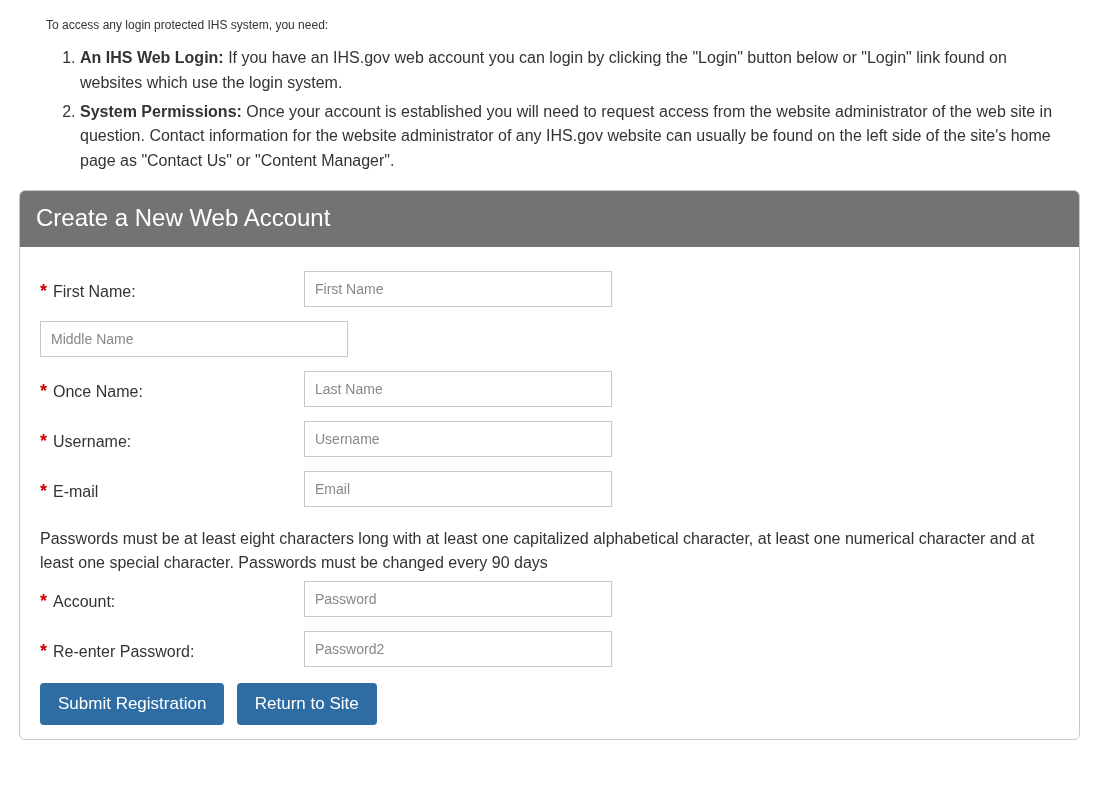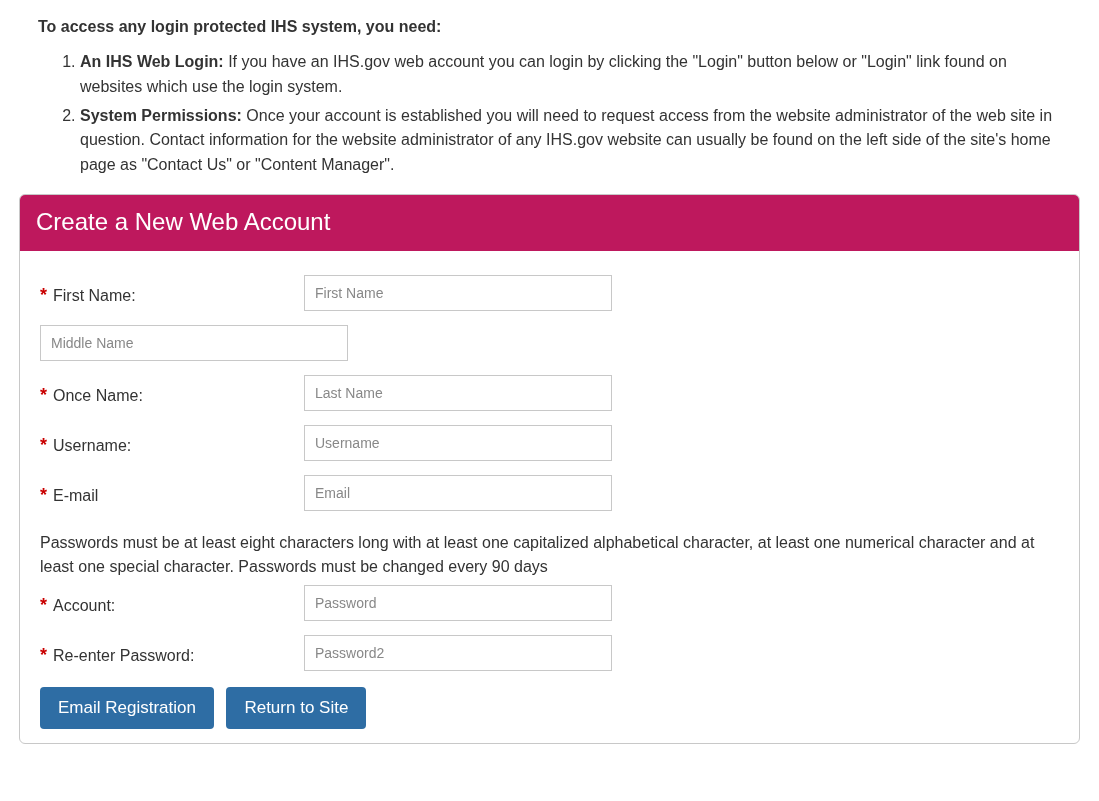--- a/index.html
+++ b/index.html
@@ -5,44 +5,44 @@
   * { box-sizing: border-box; }
   body {
     font-family: Arial, Helvetica, sans-serif;
     font-size: 16px;
     color: #333;
     margin: 0;
     padding: 18px 14px 20px 14px;
     background: #fff;
   }
   .intro-heading {
-    font-weight: bold;
-    margin: 0 0 14px 24px;
-    font-size: 16px;
+    font-weight: normal;
+    margin: 0 0 14px 32px;
+    font-size: 12px;
   }
   ol.instructions {
     margin: 0 0 16px 46px;
     padding: 0 30px 0 20px;
     line-height: 1.55;
   }
   ol.instructions li {
     margin-bottom: 4px;
   }
   ol.instructions b {
     font-weight: bold;
   }
   .panel {
     border: 1px solid #c8c8c8;
     border-radius: 6px;
     margin: 10px 5px 0 5px;
     overflow: hidden;
     padding-bottom: 14px;
   }
   .panel-header {
-    background: #be185d;
+    background: #737373;
     color: #fff;
     font-size: 24px;
     padding: 13px 16px 15px 16px;
   }
   .form-body {
     padding: 10px 20px 0 20px;
   }
   .form-row {
     display: flex;
     align-items: center;
@@ -171,18 +171,18 @@
     <div class="form-row">
       <div class="label-col">
         <span class="req">*</span><span class="label-text">Re-enter Password:</span>
       </div>
       <div class="input-col">
         <input type="password" placeholder="Password2" style="">
       </div>
     </div>
 
     <div class="button-row">
-      <button class="btn">Email Registration</button>
+      <button class="btn">Submit Registration</button>
       <button class="btn">Return to Site</button>
     </div>
 
   </div>
 </div>
 
 </body></html>

